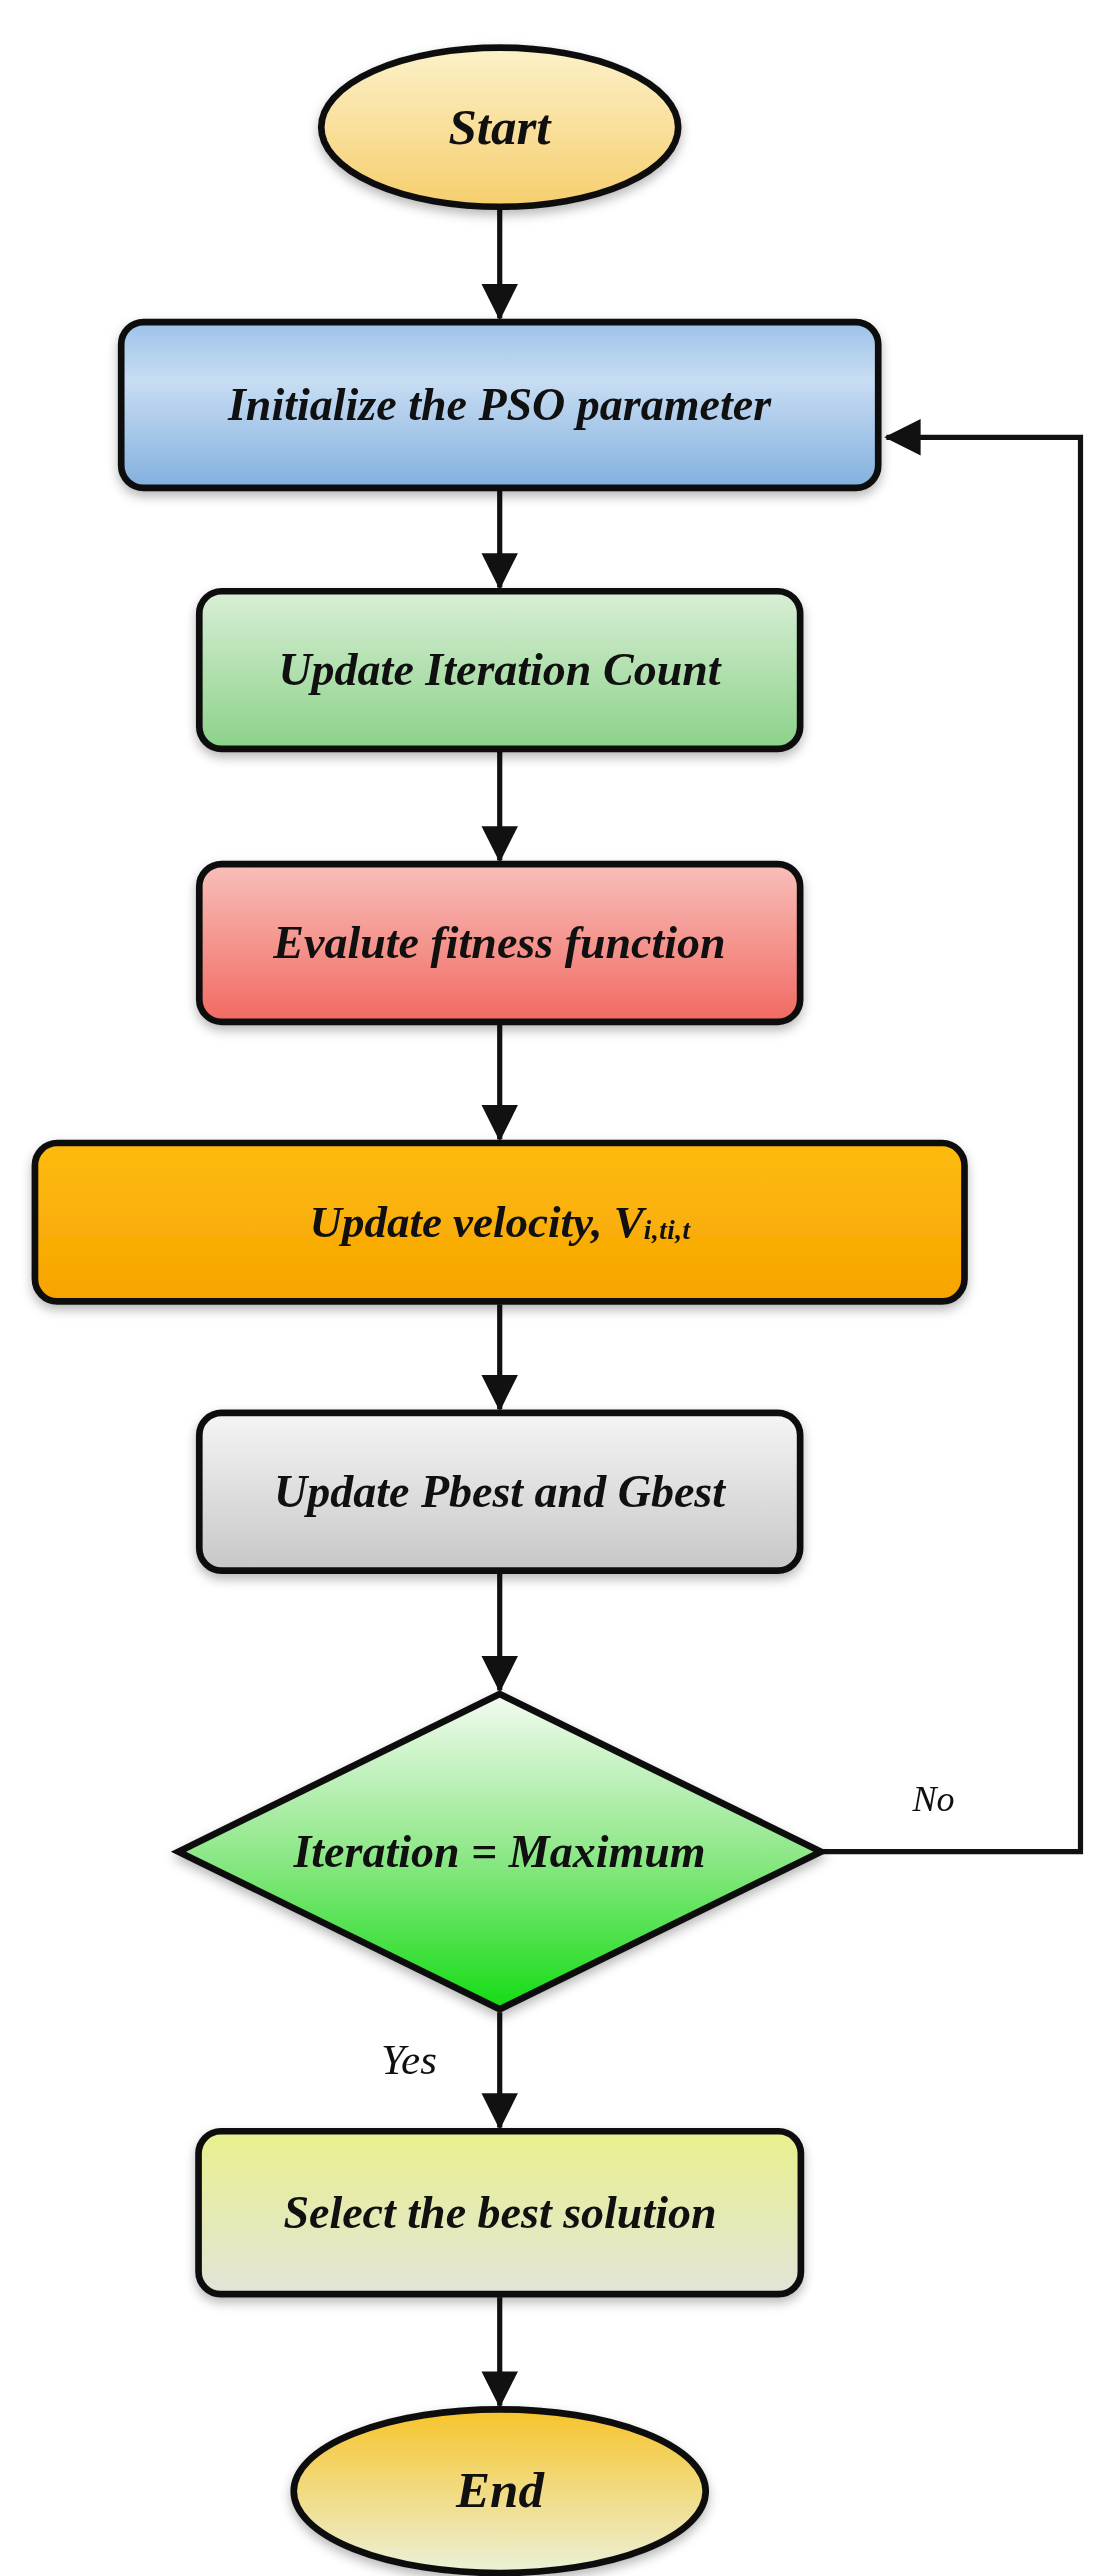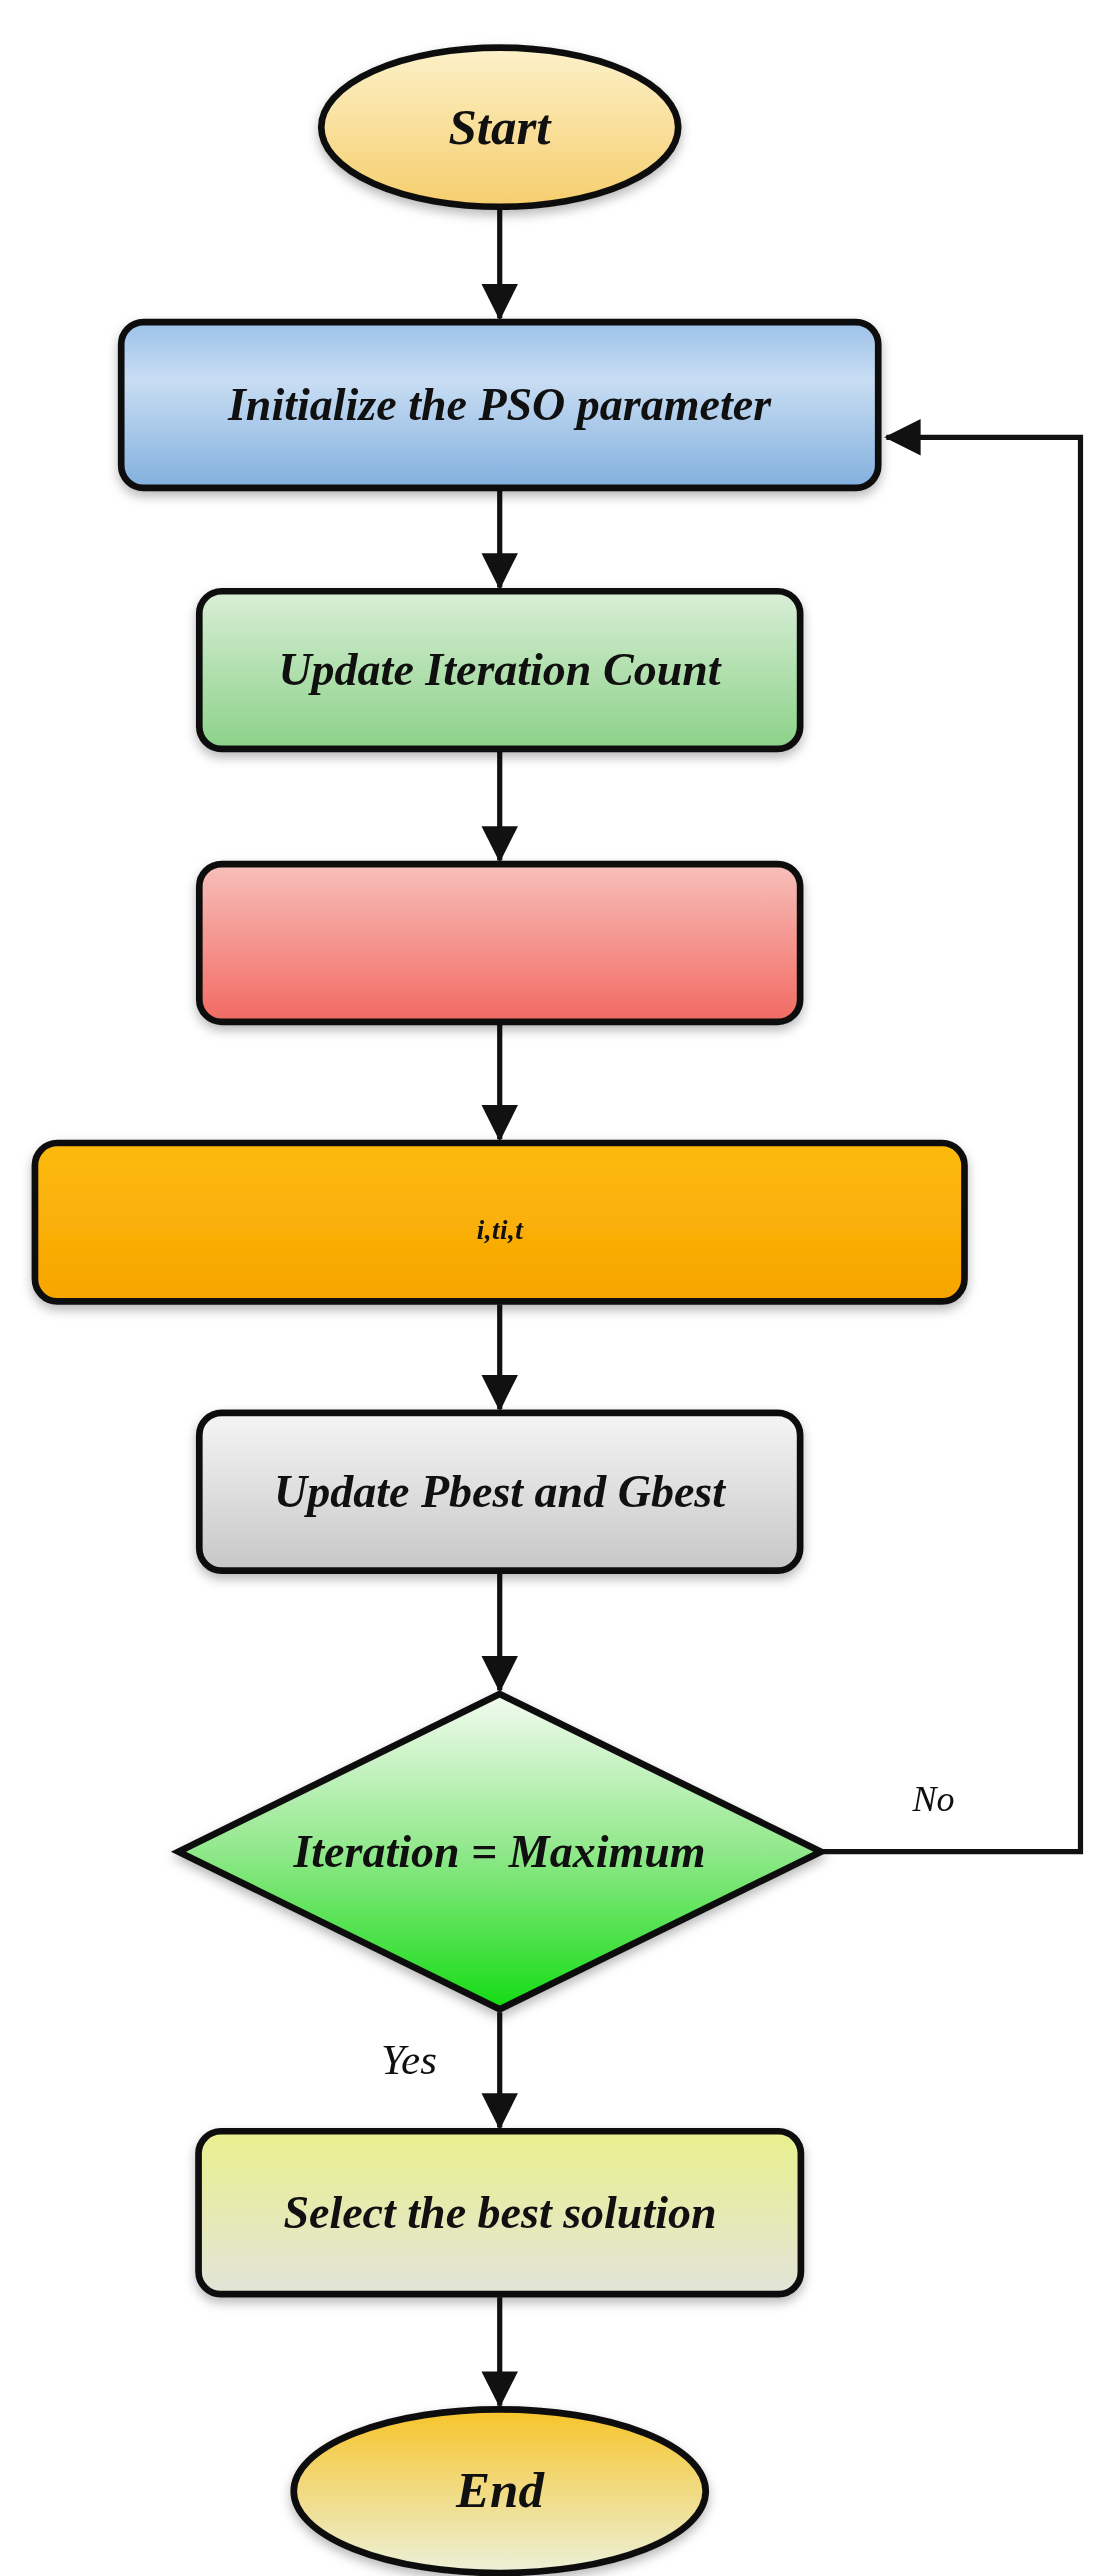--- a/index.html
+++ b/index.html
@@ -110,23 +110,24 @@
     <rect class="shape-stroke" x="47" y="1537" width="1250" height="213" rx="30" fill="url(#g-velocity)" filter="url(#ds)"></rect>
     <rect class="shape-stroke" x="268" y="1900" width="808" height="212" rx="30" fill="url(#g-best)" filter="url(#ds)"></rect>
     <polygon class="shape-stroke" points="672,2278 1104,2490 672,2702 240,2490" fill="url(#g-decision)" stroke-linejoin="miter" filter="url(#ds)"></polygon>
     <rect class="shape-stroke" x="267" y="2866" width="810" height="219" rx="30" fill="url(#g-select)" filter="url(#ds)"></rect>
     <ellipse class="shape-stroke" cx="672" cy="3350" rx="277" ry="110" fill="url(#g-end)" stroke-width="10" filter="url(#ds)"></ellipse>
   </svg>
 
   <div class="lbl lbl-start">Start</div>
   <div class="lbl lbl-init">Initialize the PSO parameter</div>
   <div class="lbl lbl-iter">Update Iteration Count</div>
+  <div class="lbl lbl-fitness">Evalute fitness function</div>
 
   <div class="lbl lbl-velocity">
-    <span class="sub">i,t</span><span class="sub">i,t</span>
+    <span>Update velocity, V</span><span class="sub">i,t</span><span class="sub">i,t</span>
   </div>
 
   <div class="lbl lbl-best">Update Pbest and Gbest</div>
   <div class="lbl lbl-decision">Iteration = Maximum</div>
   <div class="lbl lbl-select">Select the best solution</div>
   <div class="lbl lbl-end">End</div>
 
   <div class="lbl lbl-no">No</div>
   <div class="lbl lbl-yes">Yes</div>
 

